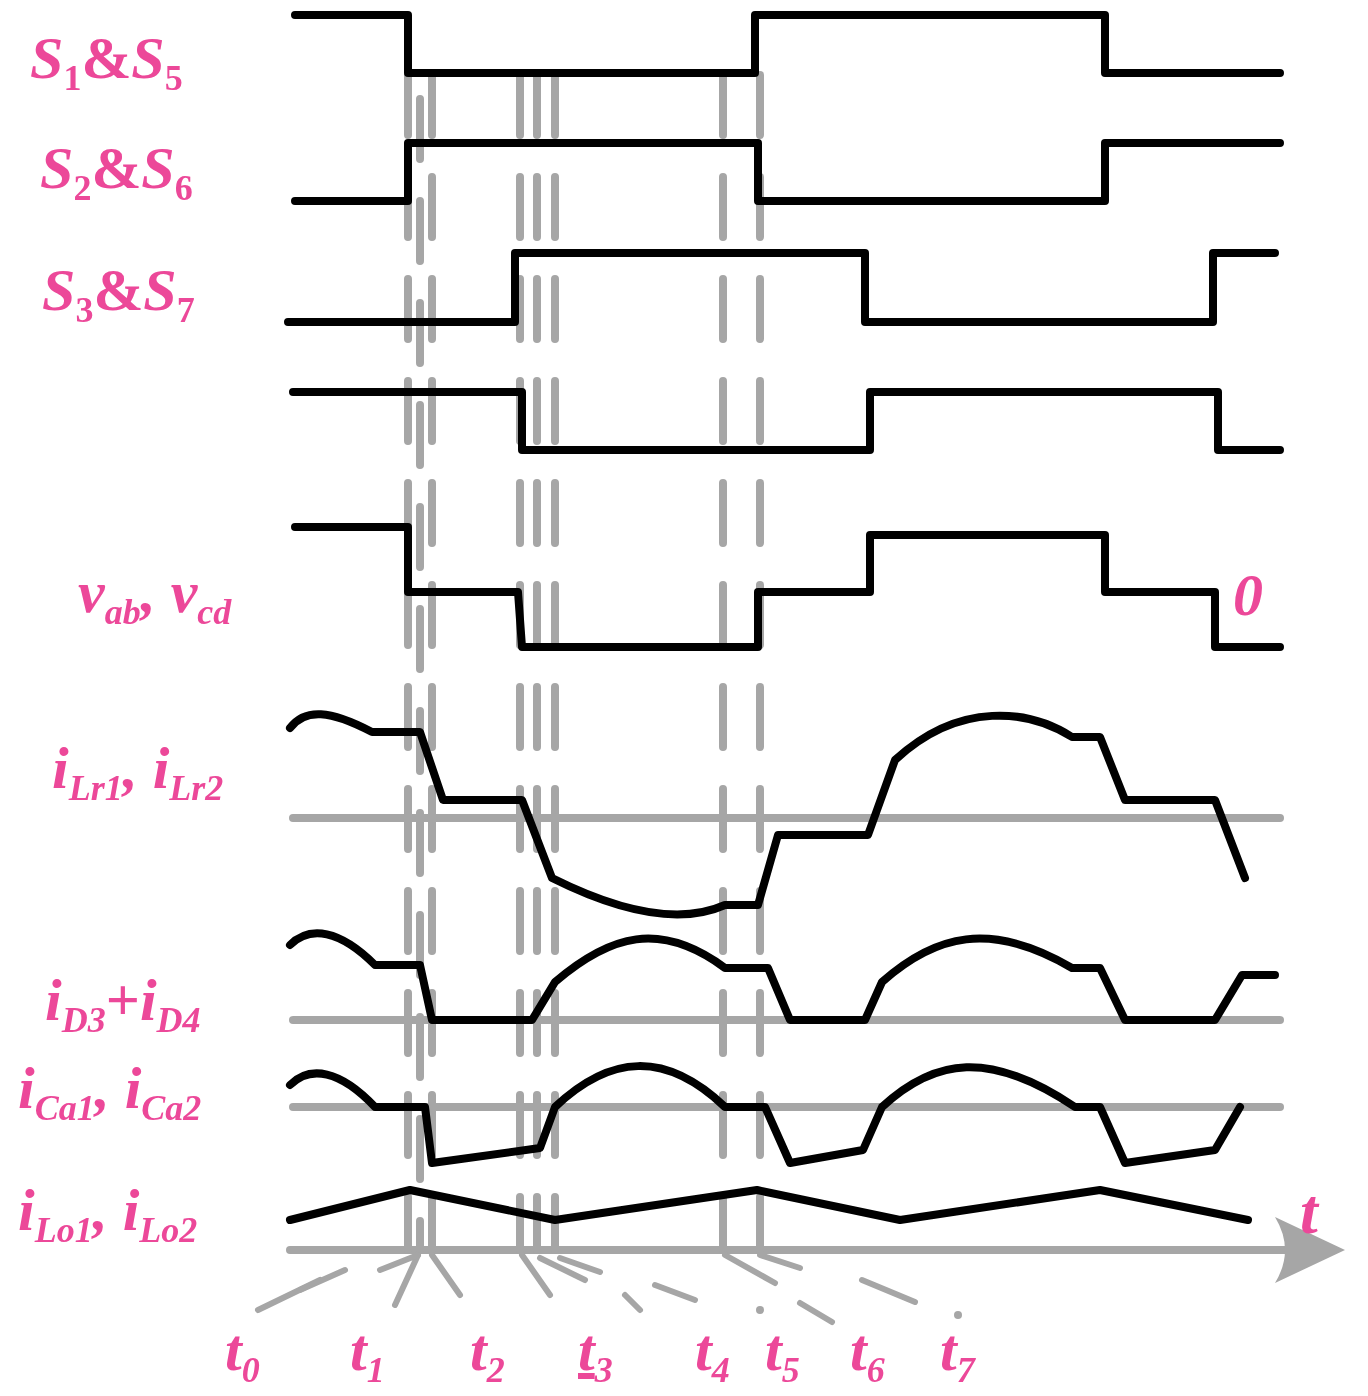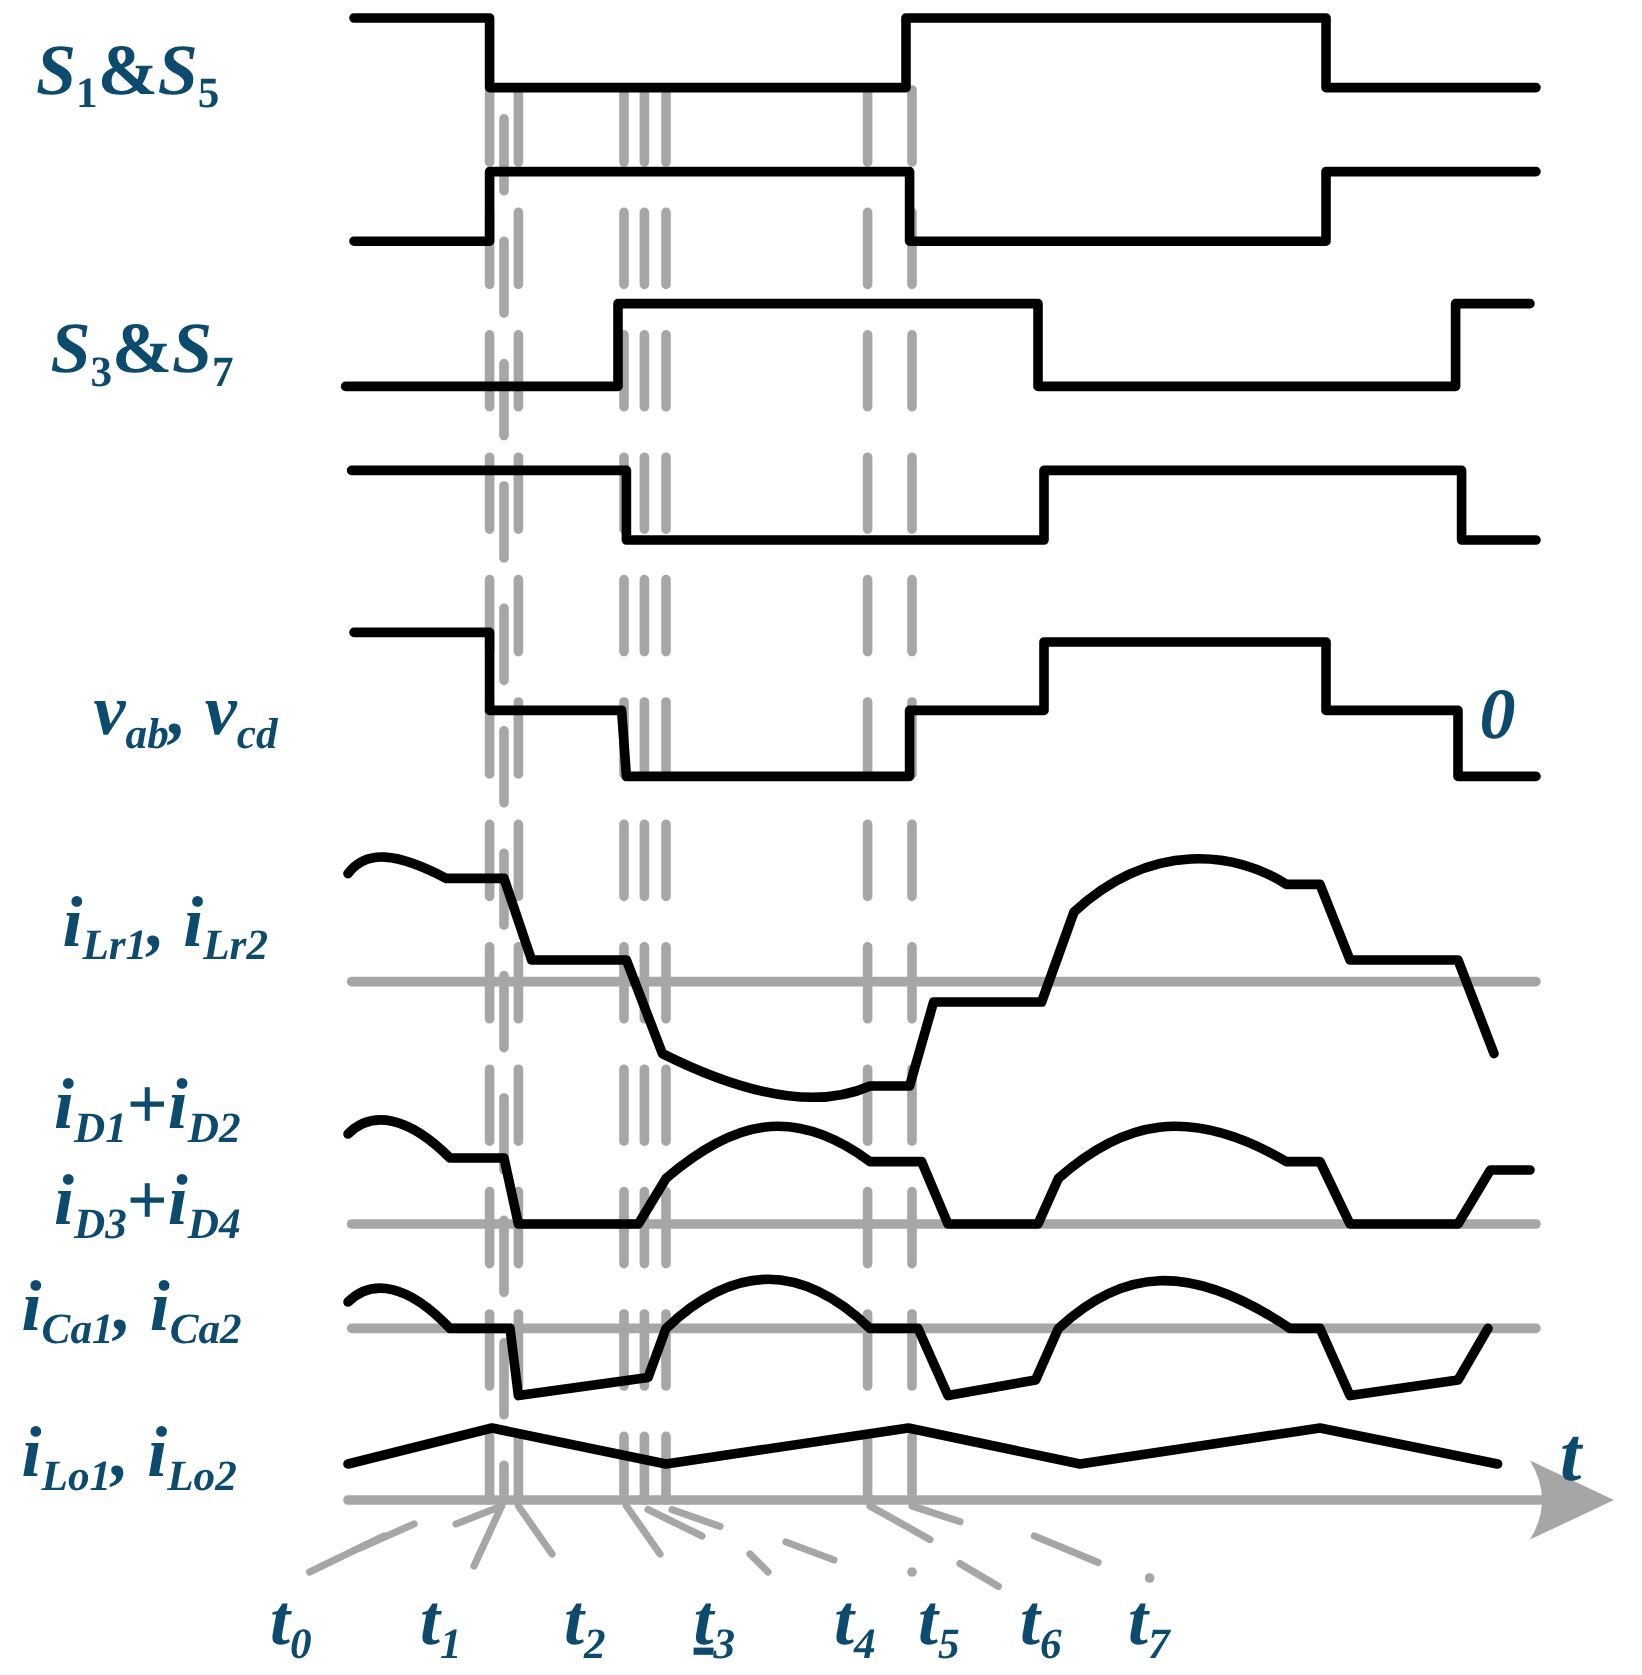--- a/index.html
+++ b/index.html
@@ -1,18 +1,18 @@
 <!DOCTYPE html>
 <html><head>
 <meta charset="utf-8">
 <style>
   html,body{margin:0;padding:0;background:#fff;}
   #stage{position:relative;width:1368px;height:1396px;background:#fff;overflow:hidden;}
   svg{position:absolute;left:0;top:0;}
-  .lbl{position:absolute;font-family:"Liberation Serif","DejaVu Serif",serif;font-weight:bold;font-style:italic;color:#0c4a6e;white-space:nowrap;line-height:1;}
+  .lbl{position:absolute;font-family:"Liberation Serif","DejaVu Serif",serif;font-weight:bold;font-style:italic;color:#ec4899;white-space:nowrap;line-height:1;}
   .lbl sub{font-size:60%;vertical-align:-0.32em;}
   .lbl .up{font-style:normal;}
   .big{font-size:60px;}
   .mid{font-size:60px;}
 </style>
 </head>
 <body>
 
 <div id="stage">
   <svg id="waves" width="1368" height="1396" viewBox="0 0 1368 1396">
@@ -56,27 +56,27 @@
       <circle cx="760" cy="1310" r="4" fill="#a6a6a6"></circle>
       <line x1="725" y1="1255" x2="775" y2="1283" stroke="#a6a6a6" stroke-width="6" stroke-linecap="round"></line>
       <line x1="760" y1="1255" x2="800" y2="1268" stroke="#a6a6a6" stroke-width="6" stroke-linecap="round"></line>
       <line x1="800" y1="1303" x2="832" y2="1322" stroke="#a6a6a6" stroke-width="6" stroke-linecap="round"></line>
       <line x1="862" y1="1280" x2="915" y2="1302" stroke="#a6a6a6" stroke-width="6" stroke-linecap="round"></line>
       <circle cx="958" cy="1315" r="4" fill="#a6a6a6"></circle>
     </g>
   </svg>
 
   <div class="lbl big" style="left:30px;top:28px;"><span>S</span><sub class="up">1</sub><span class="up">&amp;</span><span>S</span><sub class="up">5</sub></div>
+  <div class="lbl big" style="left:40px;top:138px;"><span>S</span><sub class="up">2</sub><span class="up">&amp;</span><span>S</span><sub class="up">6</sub></div>
   <div class="lbl big" style="left:42px;top:260px;"><span>S</span><sub class="up">3</sub><span class="up">&amp;</span><span>S</span><sub class="up">7</sub></div>
   <div class="lbl mid" style="left:78px;top:562px;"><span>v</span><sub>ab</sub><span>, </span><span>v</span><sub>cd</sub></div>
 
   <div class="lbl big" style="left:1233px;top:565px;">0</div>
 
   <div class="lbl mid" style="left:52px;top:738px;"><span>i</span><sub>Lr1</sub><span>, </span><span>i</span><sub>Lr2</sub></div>
-  <div class="lbl mid" style="left:45px;top:890px;"><span>i</span><sub>D1</sub><span class="up">+</span><span>i</span><sub>D2</sub></div>
   <div class="lbl mid" style="left:45px;top:970px;"><span>i</span><sub>D3</sub><span class="up">+</span><span>i</span><sub>D4</sub></div>
   <div class="lbl mid" style="left:18px;top:1058px;"><span>i</span><sub>Ca1</sub><span>, </span><span>i</span><sub>Ca2</sub></div>
   <div class="lbl mid" style="left:18px;top:1180px;"><span>i</span><sub>Lo1</sub><span>, </span><span>i</span><sub>Lo2</sub></div>
 
   <div class="lbl big" style="left:1300px;top:1180px;font-size:64px;">t</div>
 
   <div class="lbl big" style="left:225px;top:1320px;"><span>t</span><sub>0</sub></div>
   <div class="lbl big" style="left:350px;top:1320px;"><span>t</span><sub>1</sub></div>
   <div class="lbl big" style="left:470px;top:1320px;"><span>t</span><sub>2</sub></div>
   <div class="lbl big" style="left:578px;top:1320px;text-decoration:underline;"><span>t</span><sub>3</sub></div>

